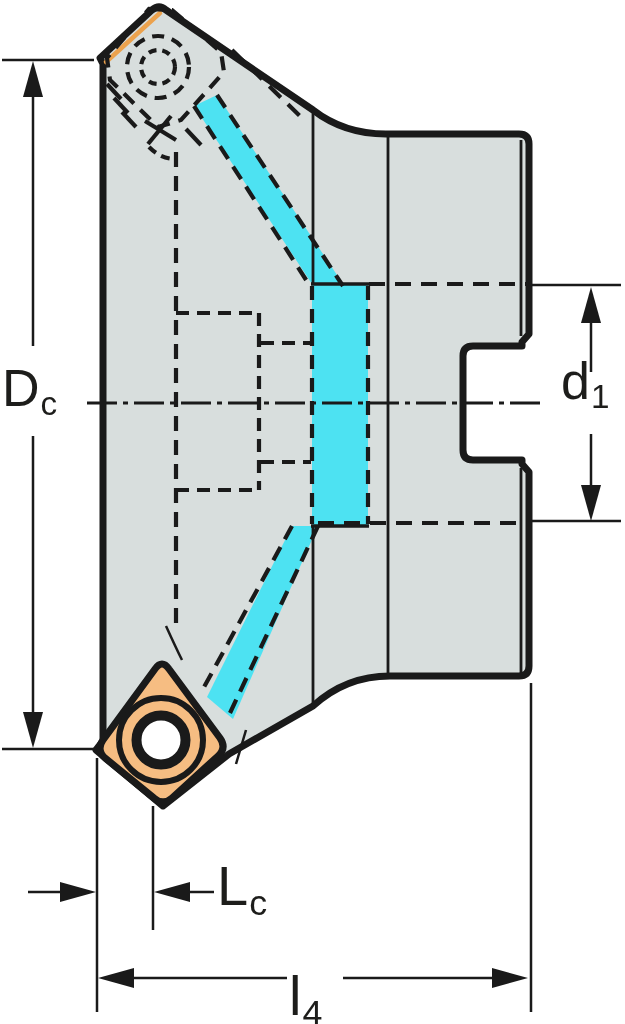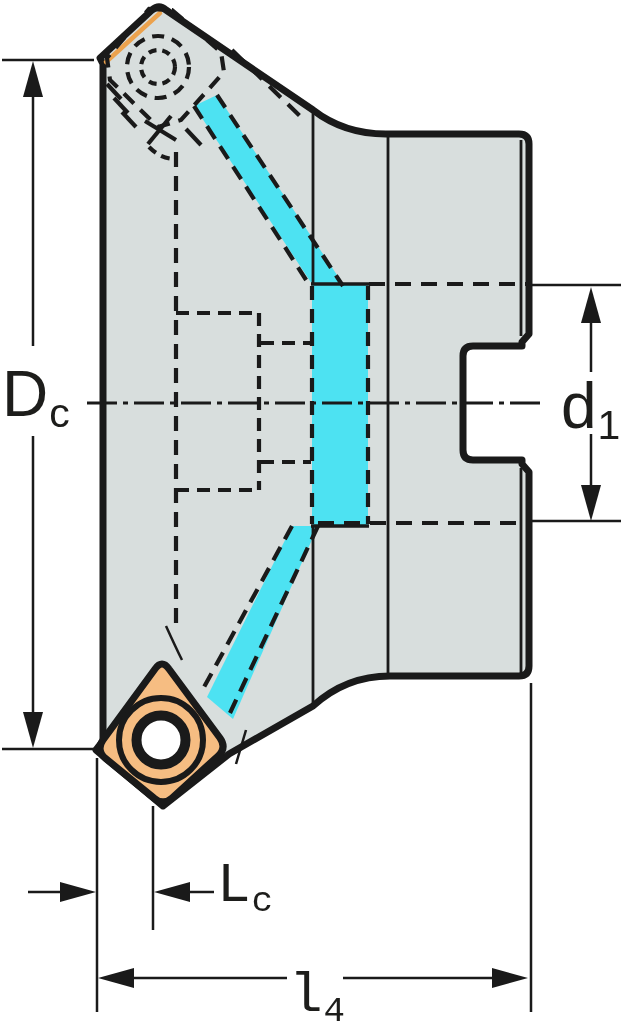--- a/index.html
+++ b/index.html
@@ -1,20 +1,20 @@
 <!DOCTYPE html>
 <html><head>
 <meta charset="utf-8">
 <style>
   html,body{margin:0;padding:0;background:#ffffff;}
   .stage{position:relative;width:625px;height:1024px;background:#ffffff;overflow:hidden;}
   .stage svg{position:absolute;left:0;top:0;}
   .dim-label{position:absolute;font-family:"Liberation Sans",sans-serif;color:#1d1d1b;line-height:1;white-space:nowrap;}
-  .lab-md{font-size:64px;}
-  .lab-lg{font-size:56px;font-family:Liberation Mono, monospace;}
+  .lab-md{font-size:52px;}
+  .lab-lg{font-size:56px;}
   .dim-label .sub{display:inline-block;font-size:0.64em;transform:translateY(0.28em);margin-left:1px;}
   .fn{fill:none;}
   .arrow{stroke:none;}
 </style>
 </head>
 <body>
 
 <div class="stage">
   <svg width="625" height="1024" viewBox="0 0 625 1024">
 
@@ -119,21 +119,21 @@
       <path d="M 132,978 H 287"></path>
       <path d="M 343,978 H 494"></path>
       <polygon class="arrow" points="98,978 134,968 134,988" fill="#1a1a1a"></polygon>
       <polygon class="arrow" points="528,978 492,968 492,988" fill="#1a1a1a"></polygon>
     </g>
   </svg>
 
   <div class="dim-label lab-md" style="left:2px;top:362px;">
     <span>D</span><span class="sub">c</span>
   </div>
-  <div class="dim-label lab-md" style="left:561px;top:374px;">
+  <div class="dim-label lab-md" style="left:561px;top:355px;">
     <span>d</span><span class="sub">1</span>
   </div>
   <div class="dim-label lab-lg" style="left:217px;top:858px;">
     <span>L</span><span class="sub">c</span>
   </div>
   <div class="dim-label lab-lg" style="left:289px;top:968px;">
     <span>l</span><span class="sub">4</span>
   </div>
 </div>
 

